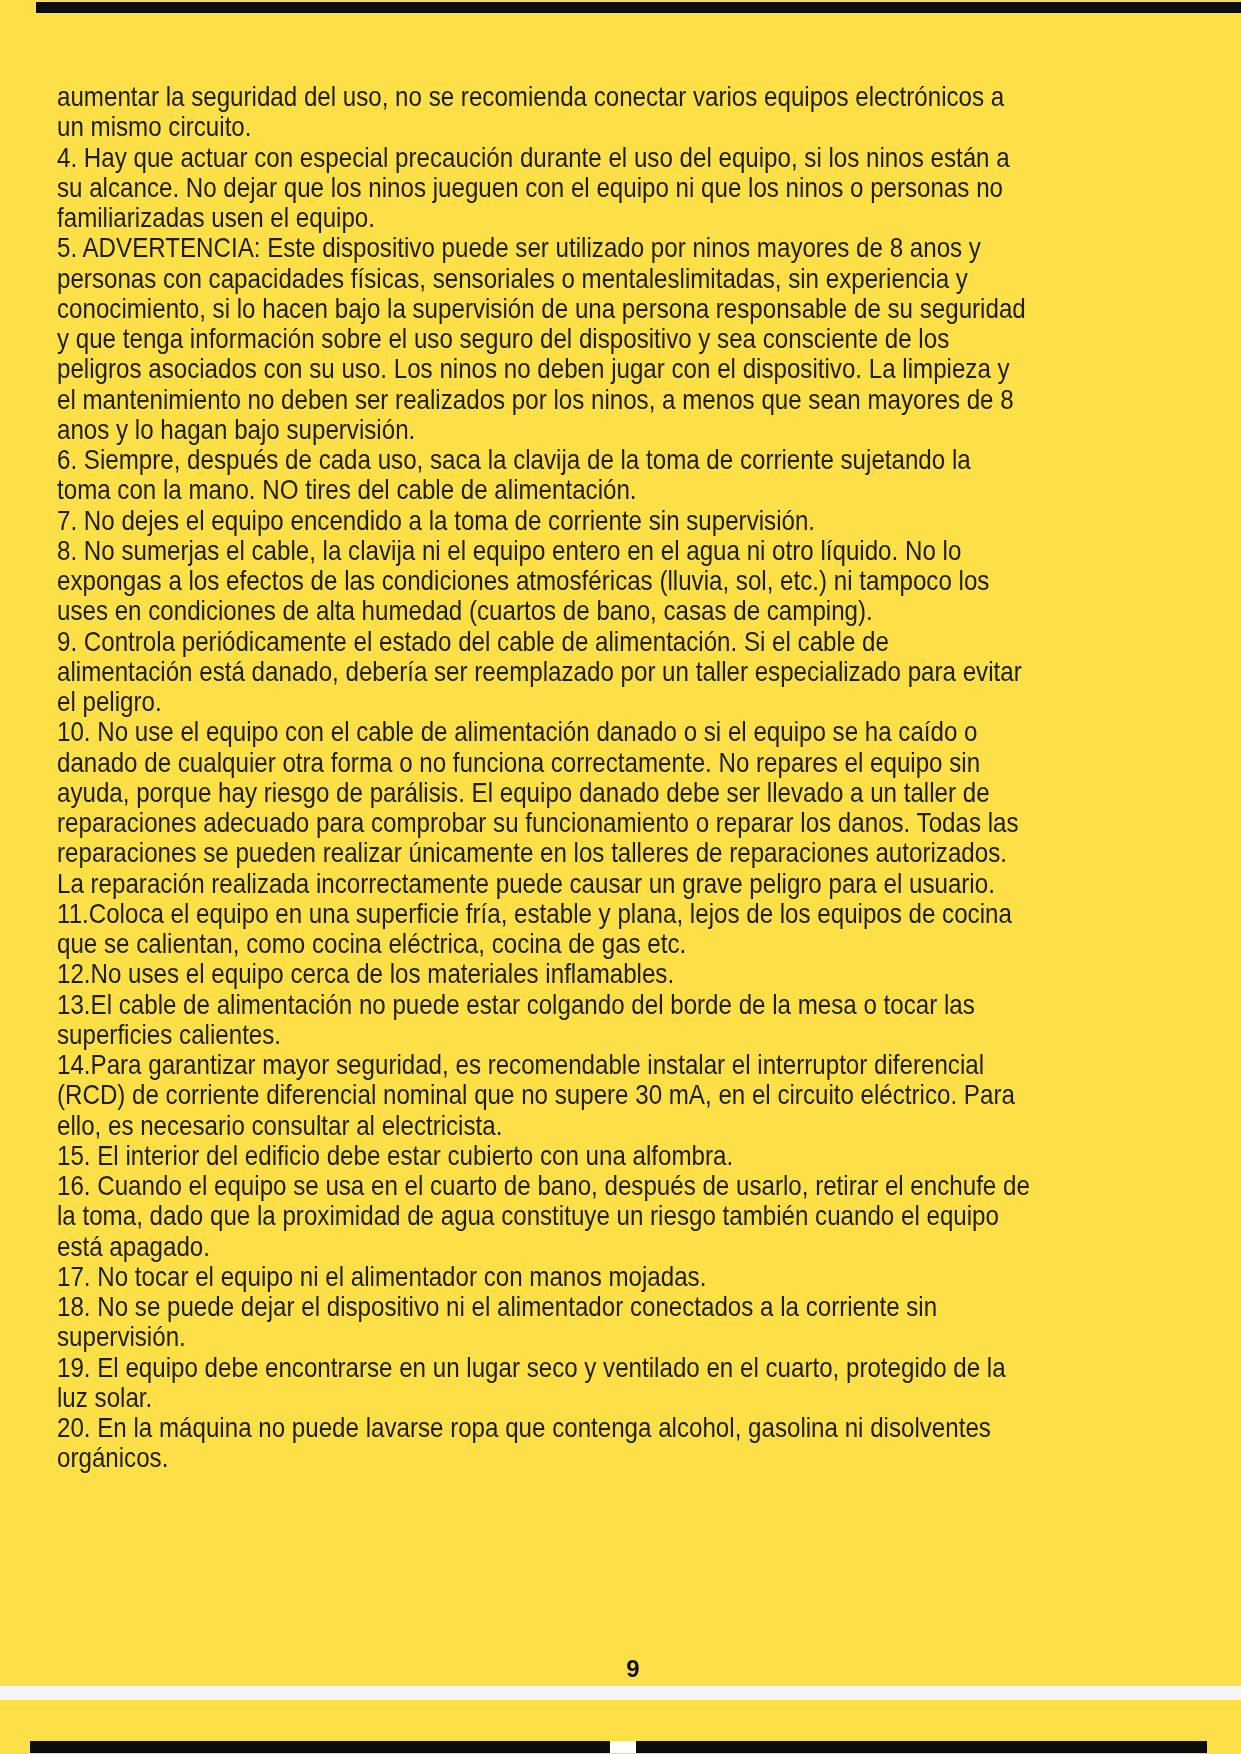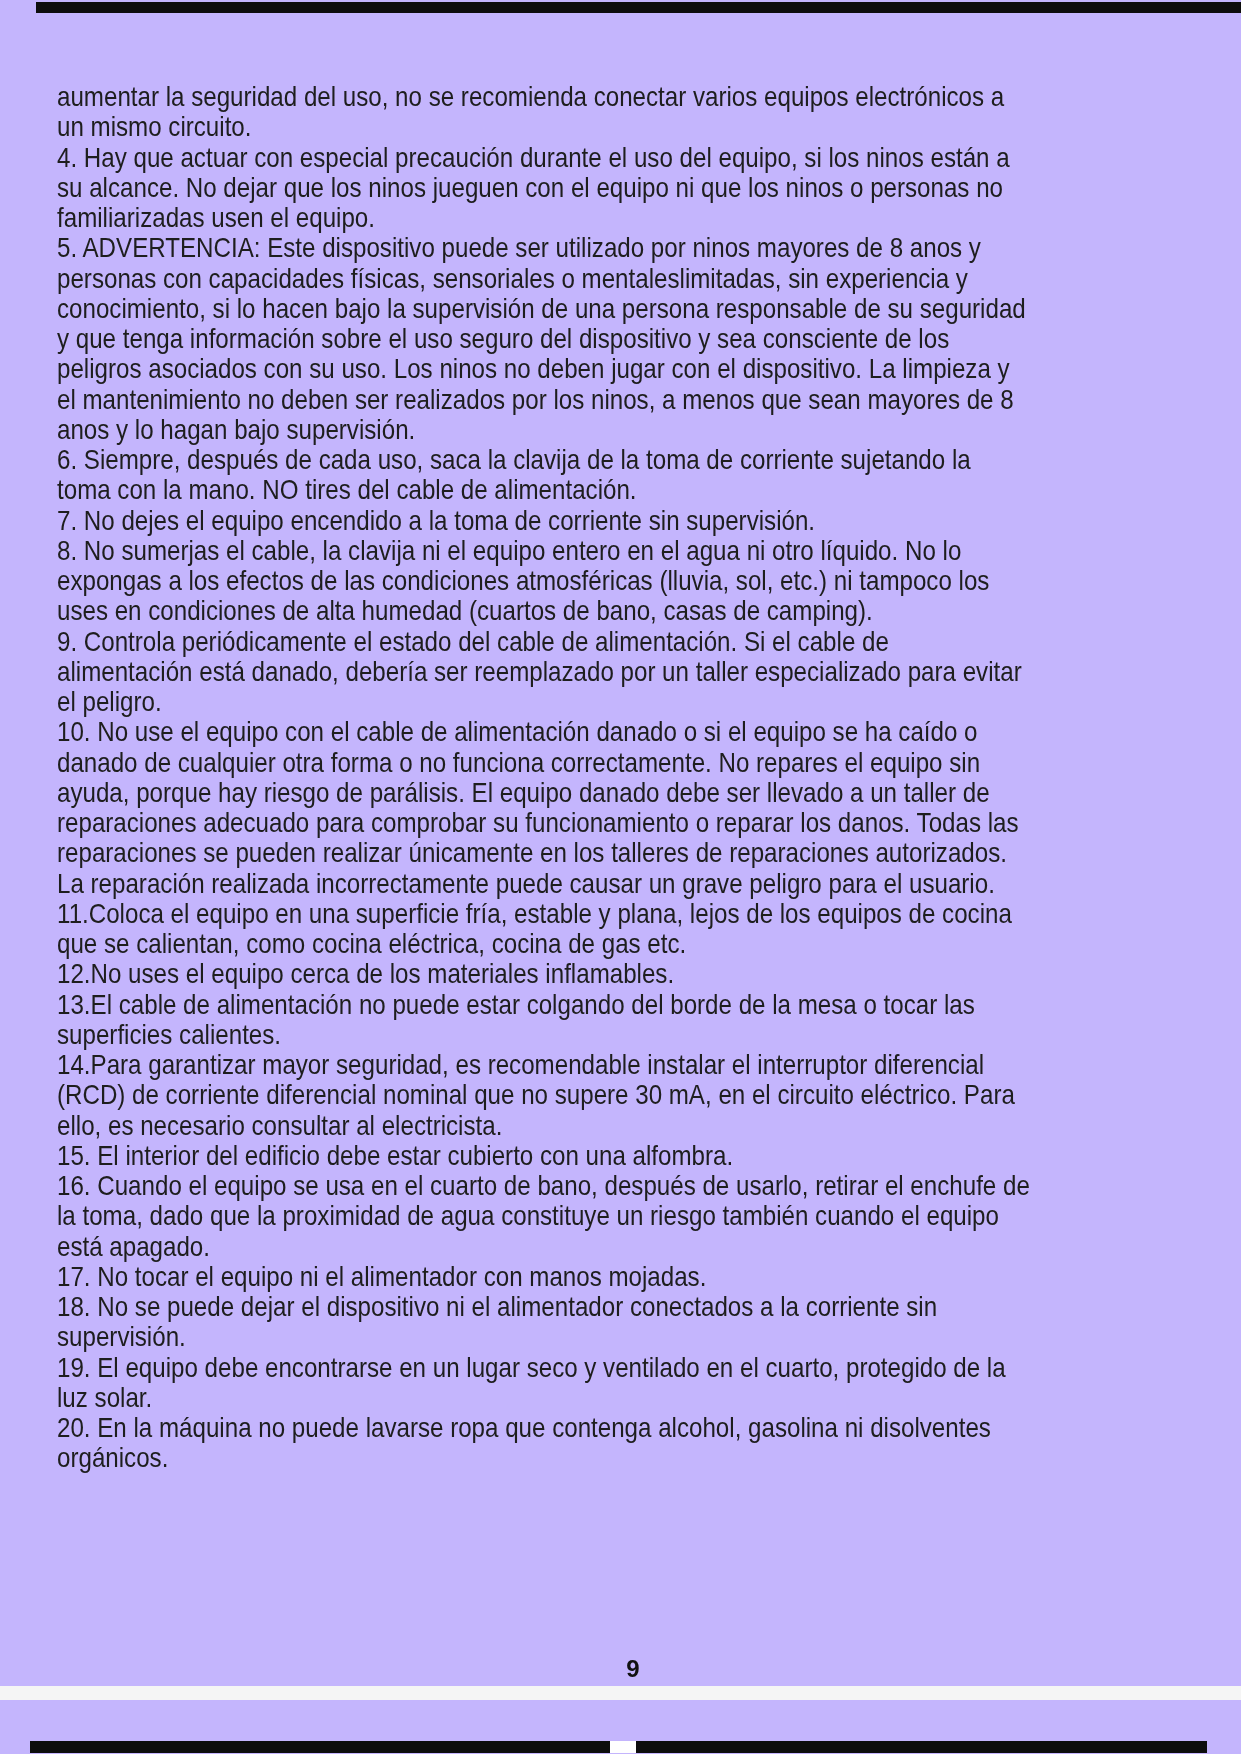--- a/index.html
+++ b/index.html
@@ -4,21 +4,21 @@
 <style>
   html, body {
     margin: 0;
     padding: 0;
     background: #ffffff;
   }
   .page {
     position: relative;
     width: 1241px;
     height: 1754px;
-    background: #c4b5fd;
+    background: #fde047;
     overflow: hidden;
     font-family: "Liberation Sans", "DejaVu Sans", sans-serif;
   }
   
   .scan-bar {
     position: absolute;
     background: #0d0d0d;
   }
   .scan-bar-top {
     left: 36px;

